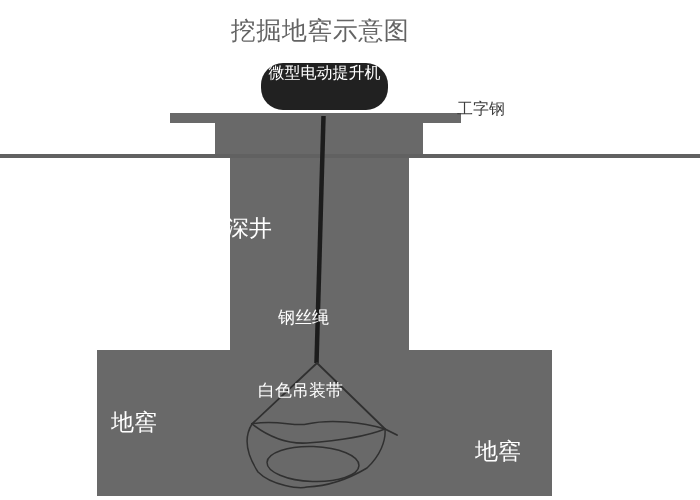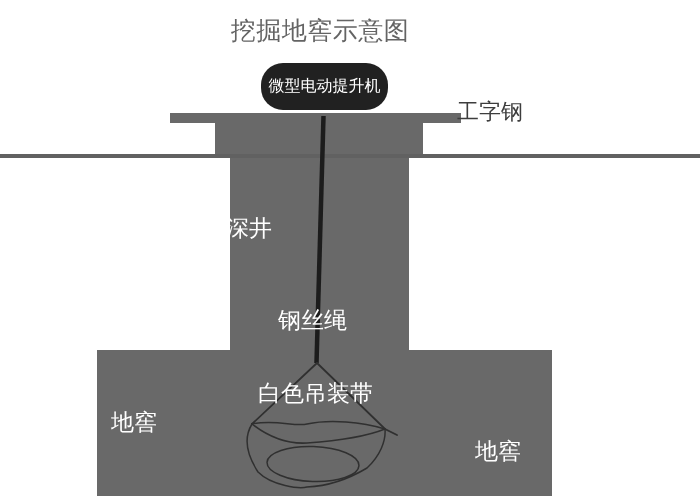--- a/index.html
+++ b/index.html
@@ -21,21 +21,21 @@
     background:var(--background);
   }
   .stage *{box-sizing:border-box;}
   .title{
     position:absolute;left:0;top:14px;width:640px;text-align:center;
     font-size:25px;letter-spacing:0.5px;color:var(--title-color);
   }
   .hoist{
     position:absolute;left:261px;top:63px;width:127px;height:47px;
     background:var(--hoist-bg);border-radius:22px;
-    display:flex;align-items:center;justify-content:center;
+    display:flex;align-items:flex-start;justify-content:center;
     color:var(--hoist-text);font-size:16px;white-space:nowrap;
     z-index:4;
   }
   .beam{
     position:absolute;left:170px;top:113px;width:291px;height:10px;
     background:var(--block-gray);z-index:1;
   }
   .wellhead{
     position:absolute;left:215px;top:123px;width:208px;height:31px;
     background:var(--block-gray);z-index:1;
@@ -53,23 +53,23 @@
     background:var(--block-gray);z-index:1;
   }
   .sketch-svg{
     position:absolute;left:0;top:0;width:700px;height:500px;
     z-index:3;pointer-events:none;
   }
   .sketch-svg .rope{stroke:var(--rope);stroke-width:4.5;fill:none;}
   .sketch-svg .strap{stroke:var(--sketch);stroke-width:1.8;fill:none;stroke-linecap:round;}
   .sketch-svg .basket{stroke:var(--sketch);stroke-width:1.5;fill:none;stroke-linecap:round;}
   .lbl{position:absolute;z-index:5;white-space:nowrap;line-height:1;}
-  .lbl-dark{color:var(--ibeam-label-color);font-size:22px;font-family:Liberation Serif, serif;}
+  .lbl-dark{color:var(--ibeam-label-color);font-size:16px;font-family:Liberation Serif, serif;}
   .lbl-white-lg{color:var(--label-white);font-size:23px;font-family:Liberation Serif, serif;}
-  .lbl-white-sm{color:var(--label-white);font-size:23px;}
+  .lbl-white-sm{color:var(--label-white);font-size:17px;}
   .lbl-ibeam{left:457px;top:101px;}
   .lbl-shaft{left:226px;top:217px;}
   .lbl-rope{left:278px;top:309px;}
   .lbl-sling{left:258px;top:382px;text-align:right;}
   .lbl-cellar-left{left:111px;top:411px;}
   .lbl-cellar-right{left:475px;top:440px;}
 </style>
 </head>
 <body>
 

